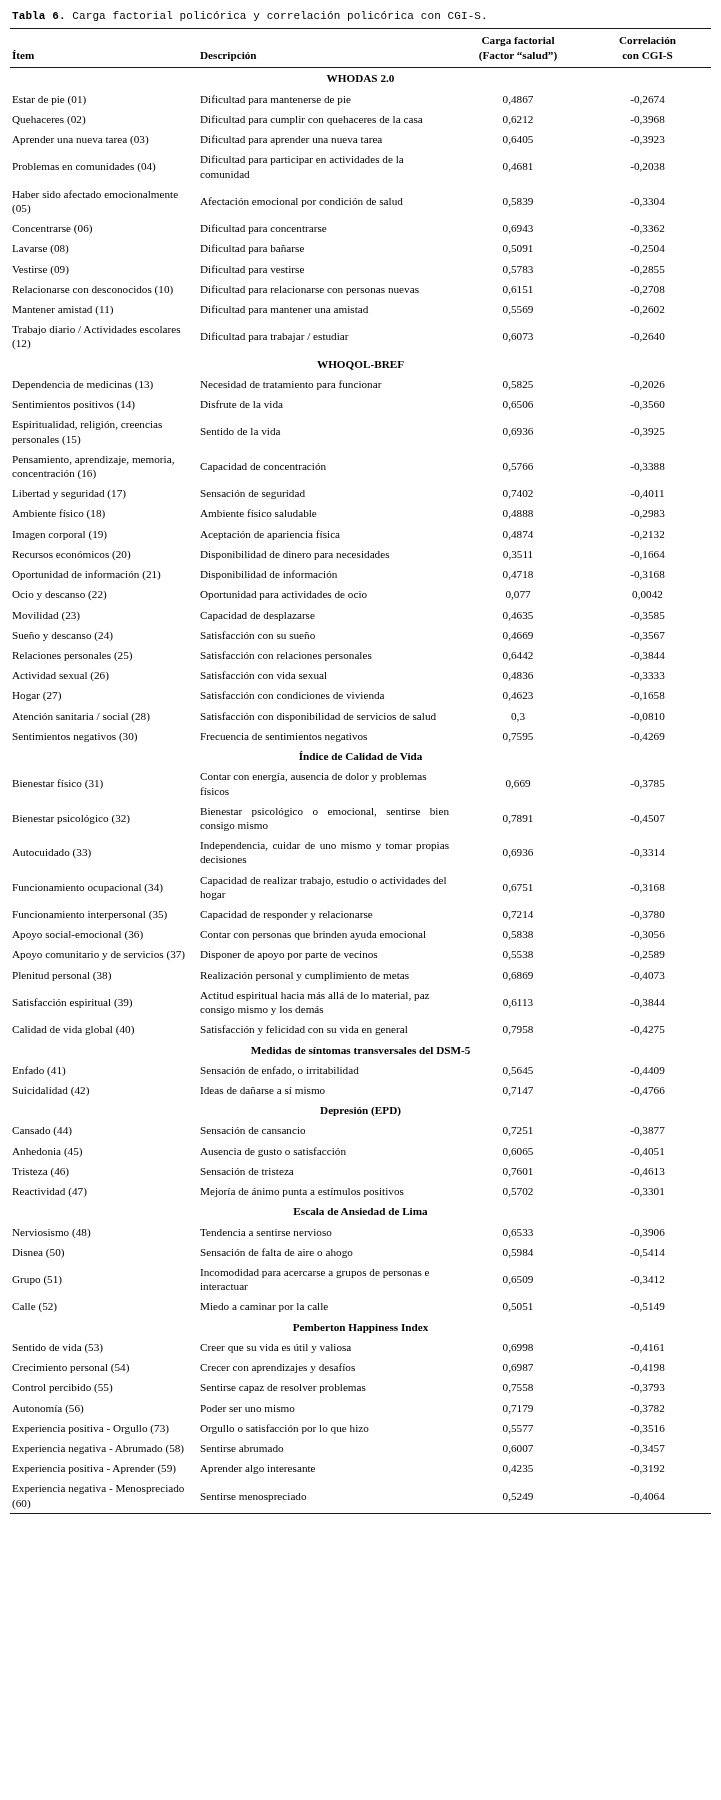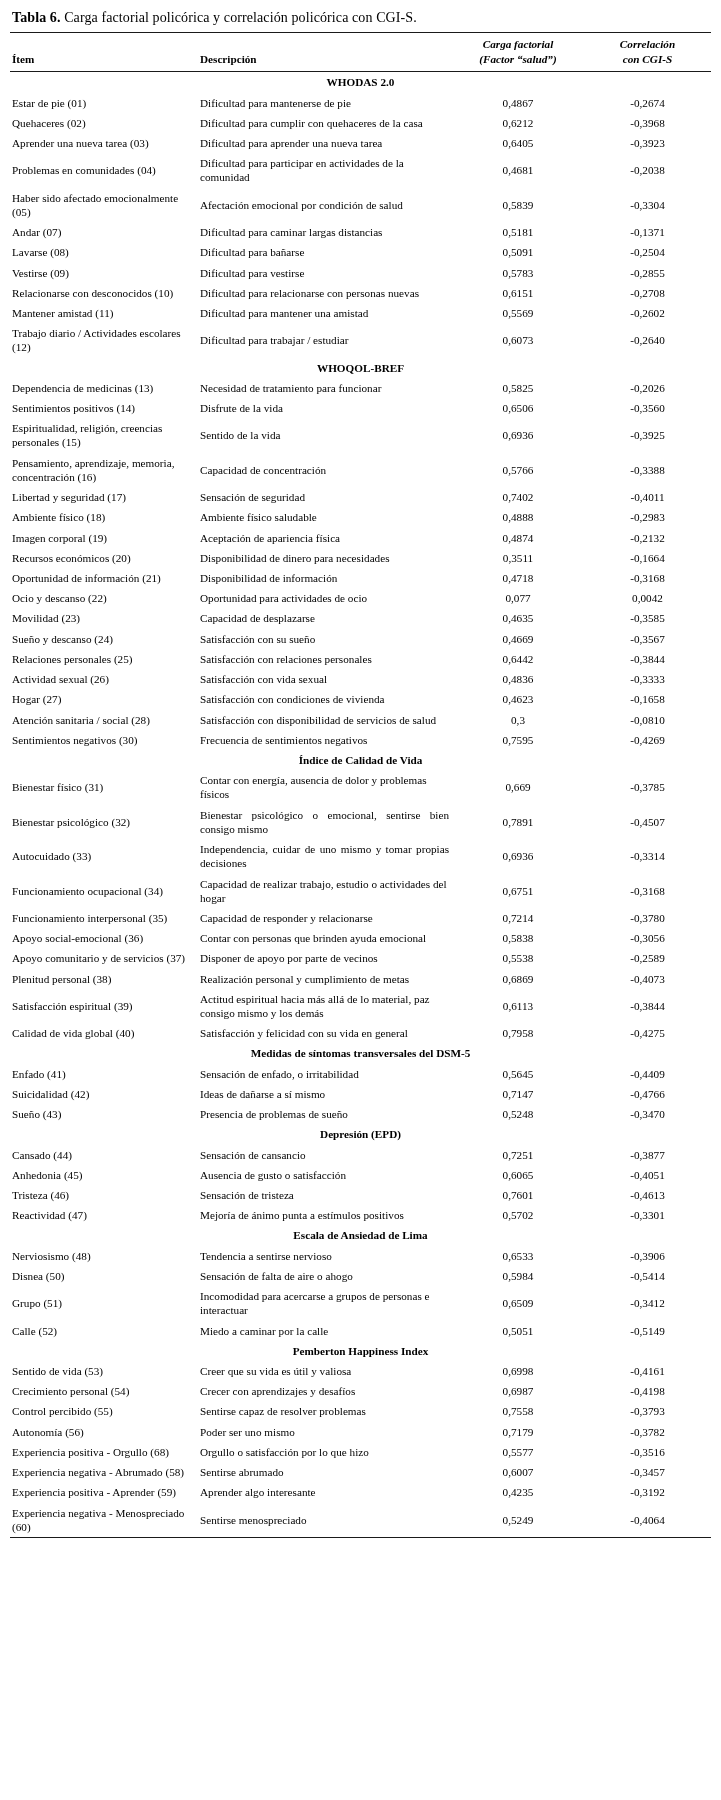--- a/index.html
+++ b/index.html
@@ -13,24 +13,25 @@
     font-family: "Liberation Serif", "DejaVu Serif", serif;
     color: #000000;
     -webkit-font-smoothing: antialiased;
   }
   .page {
     width: 721px;
     box-sizing: border-box;
     padding: 9px 10px 0 10px;
   }
   .caption {
-    font-size: 14px;
+    font-size: 11px;
     line-height: 1.30;
     margin: 0 0 5px 2px;
     letter-spacing: 0.1px;
+    font-family: Liberation Mono, monospace;
   }
   .caption .cap-label {
     font-weight: bold;
   }
   table.t6 {
     width: 701px;
     border-collapse: collapse;
     table-layout: fixed;
     font-size: 11.2px;
   }
@@ -42,21 +43,21 @@
   thead th {
     font-weight: bold;
     vertical-align: bottom;
     padding: 4px 3px 5px 3px;
     line-height: 1.30;
     border-top: 1.4px solid #1a1a1a;
     border-bottom: 1.4px solid #1a1a1a;
   }
   thead th.h-item { text-align: left; padding-left: 2px; }
   thead th.h-desc { text-align: left; padding-left: 2px; }
-  thead th.h-num  { text-align: center; font-style: italic; }
+  thead th.h-num  { text-align: center; }
   thead th .hl { display: block; white-space: nowrap; }
 
   tbody td {
     vertical-align: middle;
     line-height: 1.27;
     padding: 3px 3px 3px 3px;
   }
   tbody tr.data td.c1 { text-align: left;  padding-left: 2px; }
   tbody tr.data td.c2 { text-align: left;  padding-left: 2px; }
   tbody tr.data td.c3,
@@ -137,24 +138,24 @@
           <td class="c3">0,4681</td>
           <td class="c4">-0,2038</td>
         </tr>
         <tr class="data">
           <td class="c1">Haber sido afectado emocionalmente (05)</td>
           <td class="c2">Afectación emocional por condición de salud</td>
           <td class="c3">0,5839</td>
           <td class="c4">-0,3304</td>
         </tr>
         <tr class="data">
-          <td class="c1">Andar (07)</td>
-          <td class="c2">Dificultad para caminar largas distancias</td>
-          <td class="c3">0,5181</td>
-          <td class="c4">-0,1371</td>
+          <td class="c1">Concentrarse (06)</td>
+          <td class="c2">Dificultad para concentrarse</td>
+          <td class="c3">0,6943</td>
+          <td class="c4">-0,3362</td>
         </tr>
         <tr class="data">
           <td class="c1">Lavarse (08)</td>
           <td class="c2">Dificultad para bañarse</td>
           <td class="c3">0,5091</td>
           <td class="c4">-0,2504</td>
         </tr>
         <tr class="data">
           <td class="c1">Vestirse (09)</td>
           <td class="c2">Dificultad para vestirse</td>
@@ -355,26 +356,20 @@
           <td class="c2">Sensación de enfado, o irritabilidad</td>
           <td class="c3">0,5645</td>
           <td class="c4">-0,4409</td>
         </tr>
         <tr class="data">
           <td class="c1">Suicidalidad (42)</td>
           <td class="c2">Ideas de dañarse a sí mismo</td>
           <td class="c3">0,7147</td>
           <td class="c4">-0,4766</td>
         </tr>
-        <tr class="data">
-          <td class="c1">Sueño (43)</td>
-          <td class="c2">Presencia de problemas de sueño</td>
-          <td class="c3">0,5248</td>
-          <td class="c4">-0,3470</td>
-        </tr>
         <tr class="section">
           <td colspan="4">Depresión (EPD)</td>
         </tr>
         <tr class="data">
           <td class="c1">Cansado (44)</td>
           <td class="c2">Sensación de cansancio</td>
           <td class="c3">0,7251</td>
           <td class="c4">-0,3877</td>
         </tr>
         <tr class="data">
@@ -443,21 +438,21 @@
           <td class="c3">0,7558</td>
           <td class="c4">-0,3793</td>
         </tr>
         <tr class="data">
           <td class="c1">Autonomía (56)</td>
           <td class="c2">Poder ser uno mismo</td>
           <td class="c3">0,7179</td>
           <td class="c4">-0,3782</td>
         </tr>
         <tr class="data">
-          <td class="c1">Experiencia positiva - Orgullo (68)</td>
+          <td class="c1">Experiencia positiva - Orgullo (73)</td>
           <td class="c2">Orgullo o satisfacción por lo que hizo</td>
           <td class="c3">0,5577</td>
           <td class="c4">-0,3516</td>
         </tr>
         <tr class="data">
           <td class="c1">Experiencia negativa - Abrumado (58)</td>
           <td class="c2">Sentirse abrumado</td>
           <td class="c3">0,6007</td>
           <td class="c4">-0,3457</td>
         </tr>

